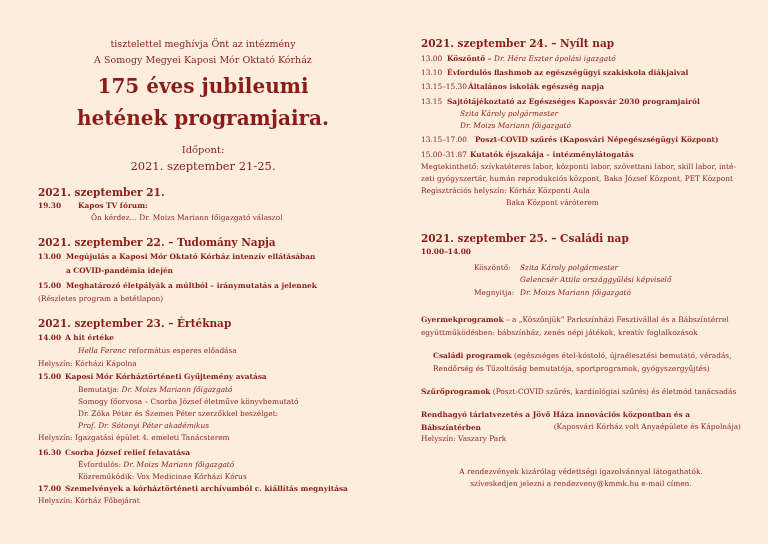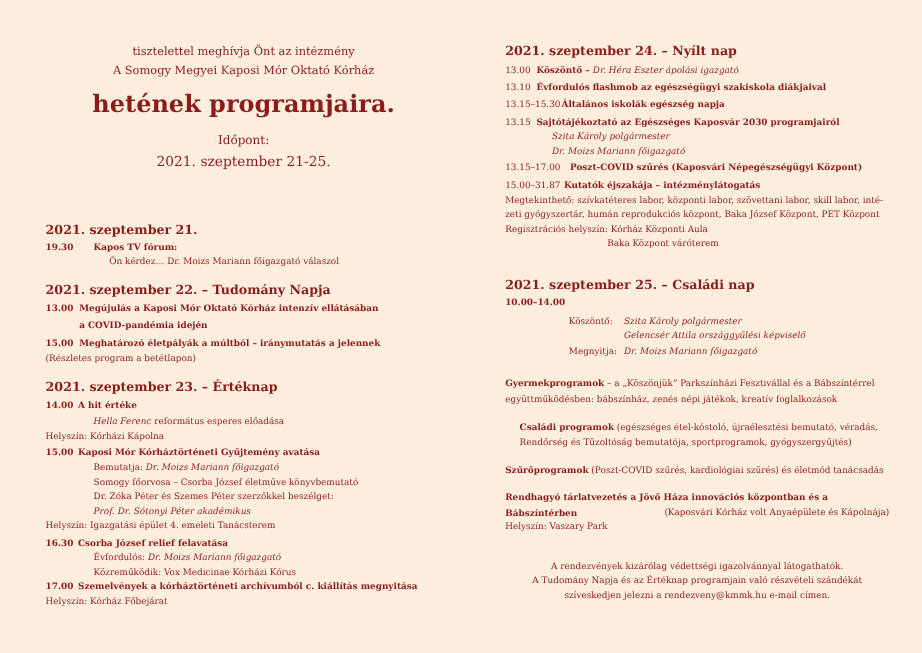--- a/index.html
+++ b/index.html
@@ -19,20 +19,21 @@
   .row { position:absolute; font-size:7.4px; line-height:12px; white-space:nowrap; }
   .para { position:absolute; font-size:7.4px; line-height:12.5px; width:320px; }
   .note { position:absolute; left:421px; width:320px; text-align:center; font-size:7.4px; line-height:12px; top:466px; }
 </style>
 </head>
 <body>
 
 <div class="header">
   <div class="h-sub">tisztelettel meghívja Önt az intézmény</div>
   <div class="h-sub">A Somogy Megyei Kaposi Mór Oktató Kórház</div>
+  <div class="h-big">175 éves jubileumi</div>
   <div class="h-big">hetének programjaira.</div>
   <div class="h-time">Időpont:</div>
   <div class="h-date">2021. szeptember 21-25.</div>
 </div>
 
 <div class="day" style="left:38px;top:185px;">2021. szeptember 21.</div>
 <div class="row b" style="left:38px;top:200px;">19.30</div>
 <div class="row b" style="left:78px;top:200px;">Kapos TV fórum:</div>
 <div class="row" style="left:91px;top:212px;">Ön kérdez… Dr. Moizs Mariann főigazgató válaszol</div>
 
@@ -94,15 +95,14 @@
 
 <div class="para" style="left:421px;top:314px;"><span class="b">Gyermekprogramok</span><span> – a „Köszönjük” Parkszínházi Fesztivállal és a Bábszíntérrel együttműködésben: bábszínház, zenés népi játékok, kreatív foglalkozások</span></div>
 <div class="para" style="left:421px;top:350px;margin-left:12px;"><span class="b">Családi programok</span><span> (egészséges étel-kóstoló, újraélesztési bemutató, véradás, Rendőrség és Tűzoltóság bemutatója, sportprogramok, gyógyszergyűjtés)</span></div>
 <div class="para" style="left:421px;top:386px;"><span class="b">Szűrőprogramok</span><span> (Poszt-COVID szűrés, kardiológiai szűrés) és életmód tanácsadás</span></div>
 <div class="para b" style="left:421px;top:409px;">Rendhagyó tárlatvezetés a Jövő Háza innovációs központban és a Bábszíntérben</div>
 <div class="para" style="left:421px;top:421px;text-align:right;">(Kaposvári Kórház volt Anyaépülete és Kápolnája)</div>
 <div class="para" style="left:421px;top:433px;">Helyszín: Vaszary Park</div>
 
 <div class="note">
   <div>A rendezvények kizárólag védettségi igazolvánnyal látogathatók.</div>
-  <div>A Tudomány Napja és az Értéknap programjain való részvételi szándékát</div>
   <div>szíveskedjen jelezni a rendezveny@kmmk.hu e-mail címen.</div>
 </div>
 
 </body></html>

